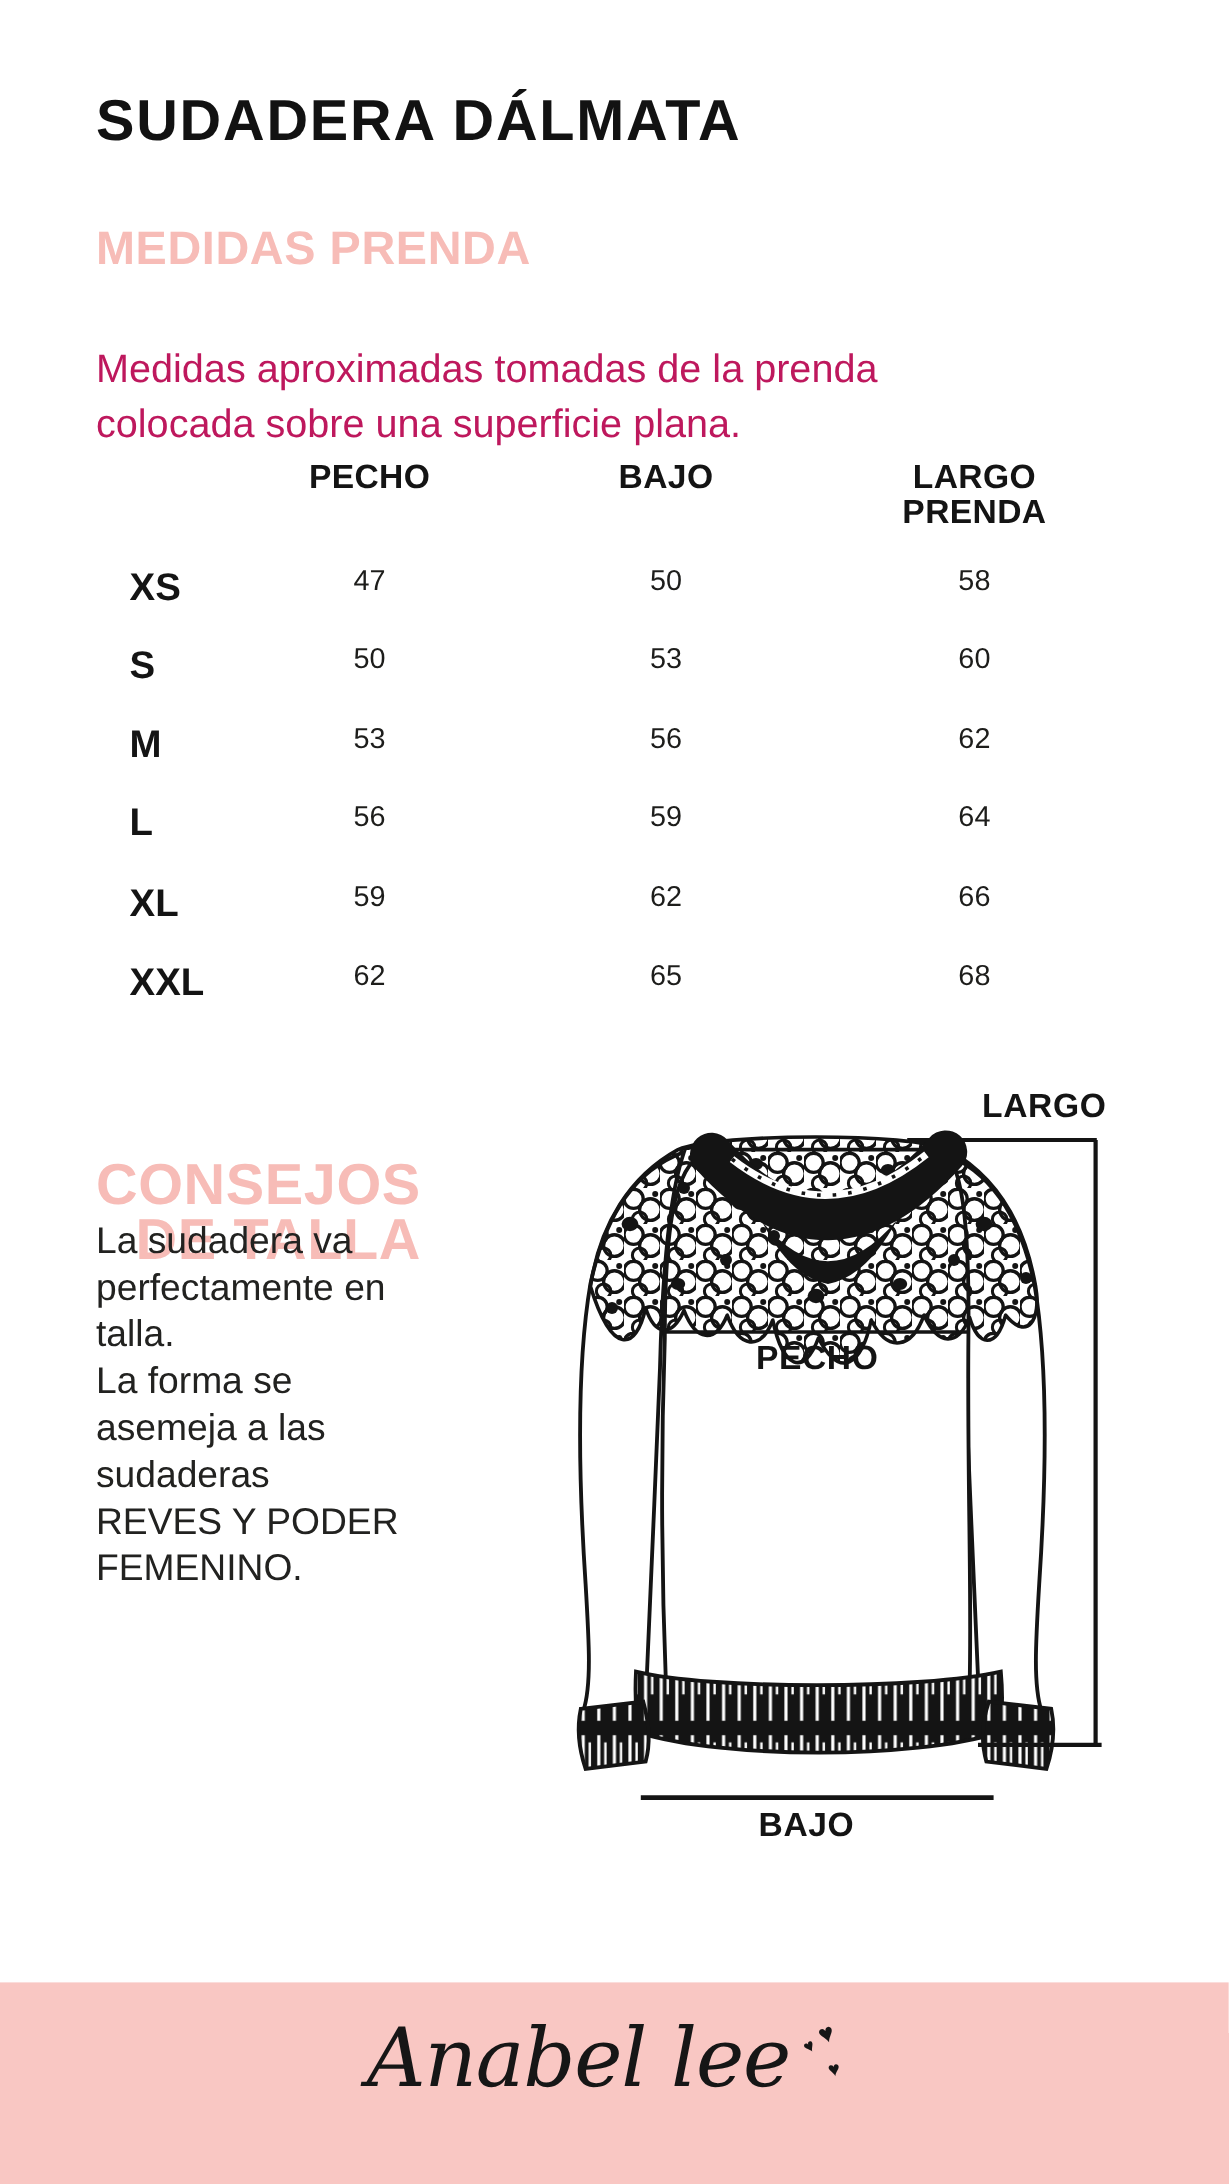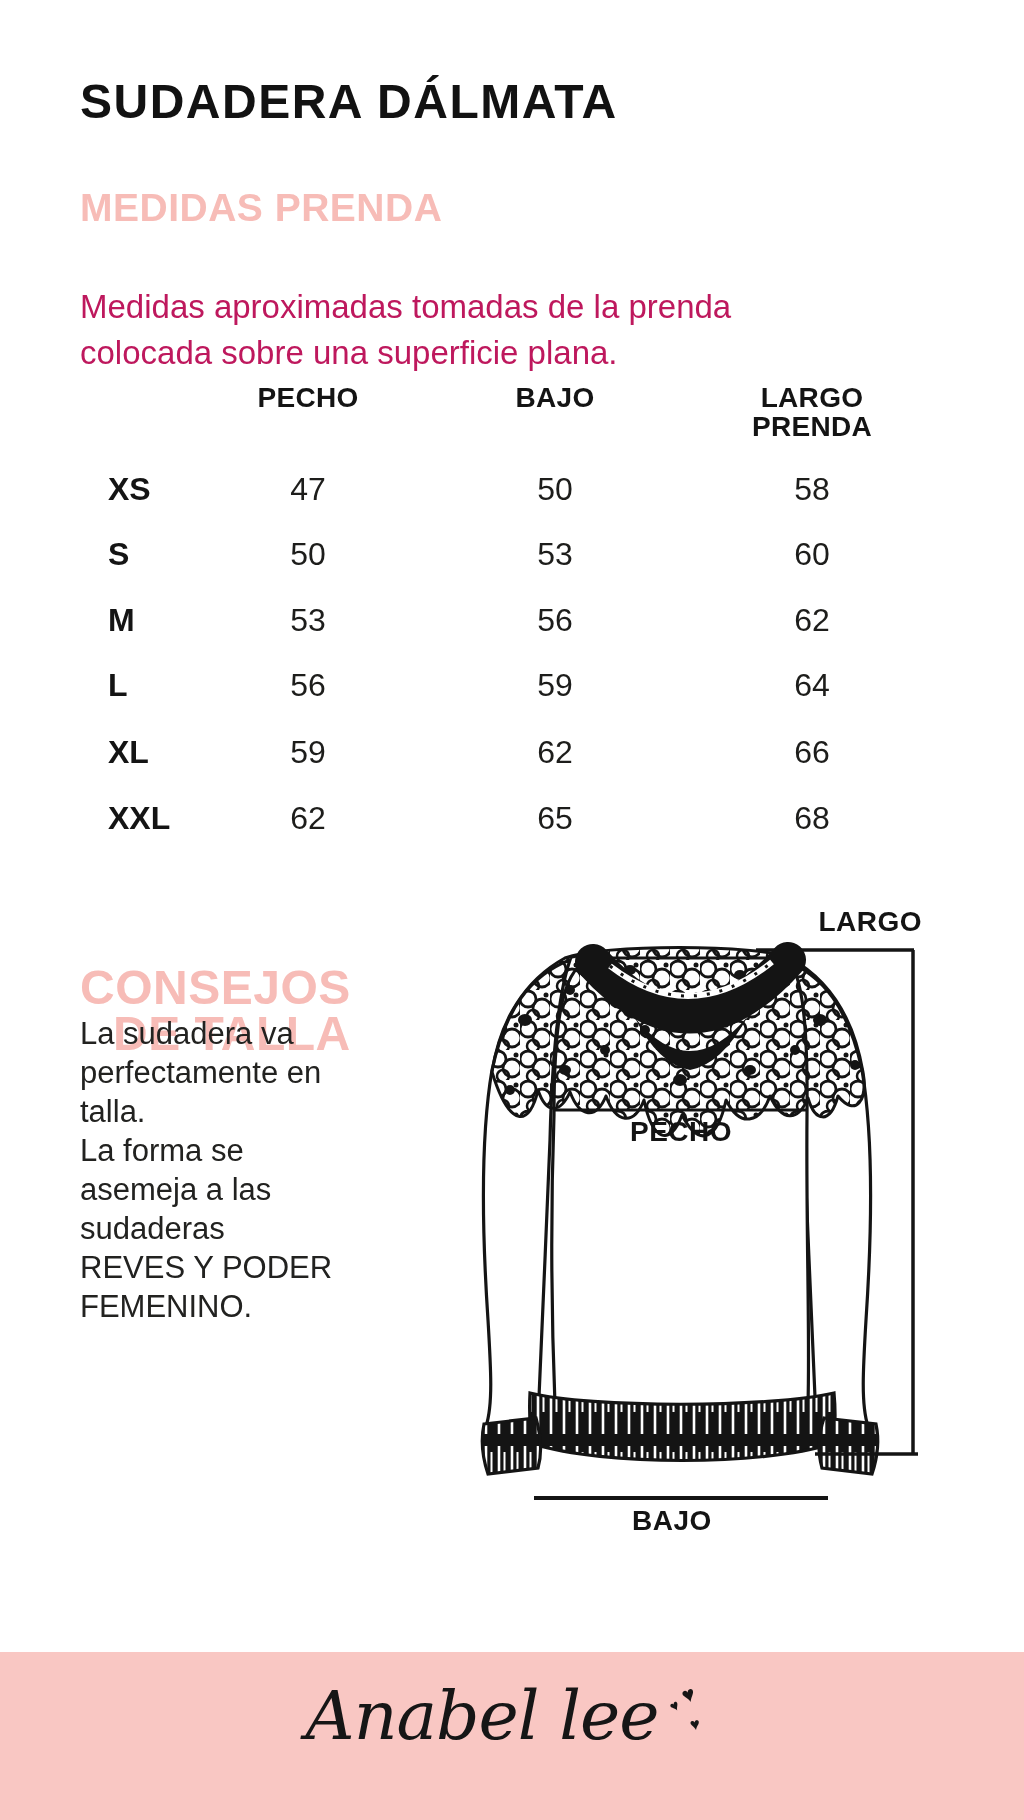--- a/index.html
+++ b/index.html
@@ -16,21 +16,21 @@
     font-weight:800;color:#f7bcb7;letter-spacing:0.5px;text-align:right;
   }
   .medidas-heading{left:80px;top:186px;font-size:39px;}
   .consejos-heading{left:80px;top:965px;font-size:48px;line-height:46px;}
   .description{
     left:80px;top:244px;width:700px;font-size:33px;line-height:46px;color:#be185d;margin-top:40px;
   }
   .th{
     font-weight:700;font-size:28px;line-height:29px;color:#141414;text-align:center;letter-spacing:0.3px;
   }
-  .cell{font-size:32px;color:#1d1d1b;text-align:center;}
+  .cell{font-size:24px;color:#1d1d1b;text-align:center;}
   .size-label{left:82px;width:110px;font-weight:700;text-align:left;font-size:32px;color:#141414;margin-left:26px;}
   .col-pecho{left:228px;width:160px;}
   .col-bajo{left:475px;width:160px;}
   .col-largo{left:732px;width:160px;}
   .advice-body{
     left:80px;top:1014px;width:300px;font-size:31px;line-height:39px;color:#222220;
   }
   .disclaimer{
     left:80px;top:1364px;width:300px;font-size:19.5px;line-height:29.5px;color:#1d1d1b;
   }

